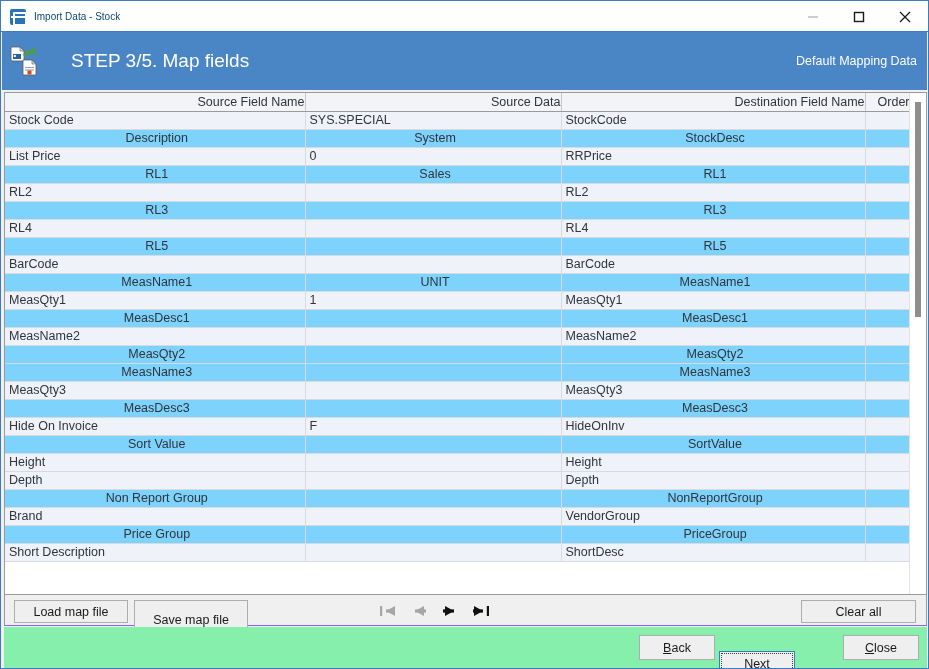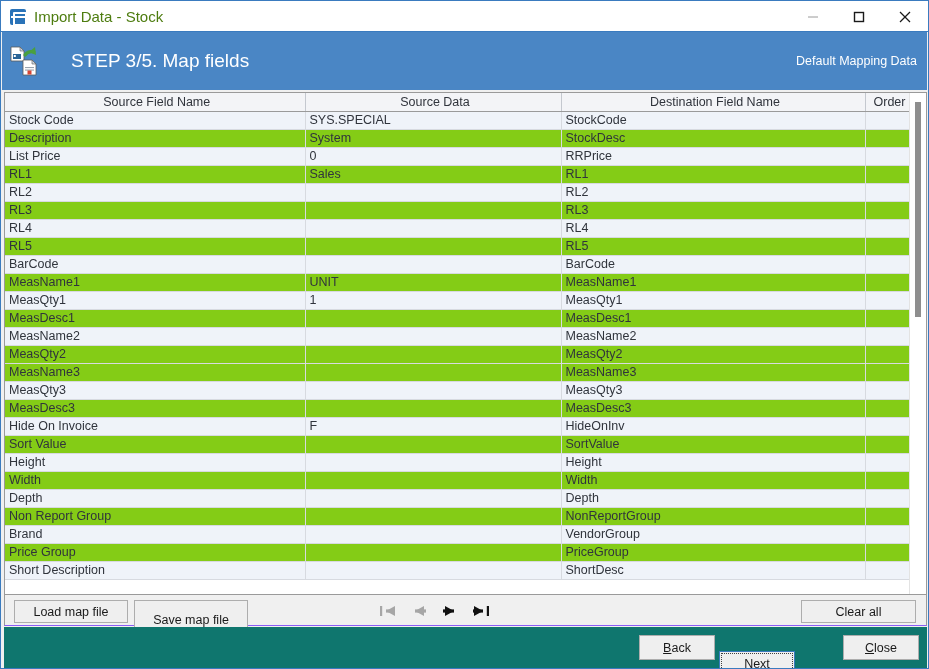--- a/index.html
+++ b/index.html
@@ -41,22 +41,22 @@
     border: 2px solid #ffffff;
     border-radius: 1px;
   }
   #titlebar-icon::after {
     content: "";
     position: absolute; left: 1px; top: 7px;
     width: 14px; height: 2px;
     background: #ffffff;
   }
   #titlebar-text {
-    font-size: 15px;
-    color: #4d7c0f;
+    font-size: 10px;
+    color: #0c4a6e;
     white-space: nowrap;
   }
   #window-controls {
     margin-left: auto;
     display: flex; height: 31px;
   }
   .wbtn {
     width: 46px; height: 31px;
     display: flex; align-items: center; justify-content: center;
     background: transparent;
@@ -120,37 +120,37 @@
   table.grid col.c1 { width: 256px; }
   table.grid col.c2 { width: 304px; }
   table.grid col.c3 { width: 45px; }
 
   table.grid th {
     height: 18px;
     background: #f3f4f7;
     border-right: 1px solid #c4c8cf;
     border-bottom: 1px solid #9a9a9a;
     font-weight: normal;
-    text-align: center;
+    text-align: right;
     padding: 0 0 0 4px;
     color: #30343c;
     white-space: nowrap;
     overflow: hidden;
   }
   table.grid td {
     height: 18px;
     border-right: 1px solid #d7dae0;
     border-bottom: 1px solid #d7dae0;
     padding: 0 0 0 4px;
     white-space: nowrap;
     overflow: hidden;
     text-overflow: clip;
   }
   table.grid tr.alt td { background: #eff3f9; }
-  table.grid tr.norm td { background: #84cc16; }
+  table.grid tr.norm td { background: #7dd3fc; text-align: center; }
 
   
   #vscroll {
     position: absolute; right: 0; top: 0;
     width: 17px; height: 501px;
     background: #ffffff;
     border-left: 1px solid #e3e3e3;
   }
   #vthumb {
     position: absolute; left: 5px; top: 9px;
@@ -191,21 +191,21 @@
     width: 18px; height: 18px;
     display: flex; align-items: center; justify-content: center;
     background: transparent; border: none; padding: 0;
     cursor: default;
   }
 
   
   #footer {
     position: absolute; left: 3px; top: 626px;
     width: 923px; height: 41px;
-    background: #0f766e;
+    background: #86efac;
   }
   #back-btn  { left: 635px; top: 8px; width: 76px; height: 25px; }
   #next-btn  { left: 715px; top: 24px; width: 76px; height: 25px;
                border: 1px solid #3a7bbf; }
   #next-btn .focusring {
     position: absolute; left: 1px; top: 1px; right: 1px; bottom: 1px;
     border: 1px dotted #404040;
     pointer-events: none;
   }
   #close-btn { left: 839px; top: 8px; width: 76px; height: 25px; }
@@ -395,26 +395,20 @@
               <td></td>
               <td>SortValue</td>
               <td></td>
             </tr>
             <tr class="alt">
               <td>Height</td>
               <td></td>
               <td>Height</td>
               <td></td>
             </tr>
-            <tr class="norm">
-              <td>Width</td>
-              <td></td>
-              <td>Width</td>
-              <td></td>
-            </tr>
             <tr class="alt">
               <td>Depth</td>
               <td></td>
               <td>Depth</td>
               <td></td>
             </tr>
             <tr class="norm">
               <td>Non Report Group</td>
               <td></td>
               <td>NonReportGroup</td>

